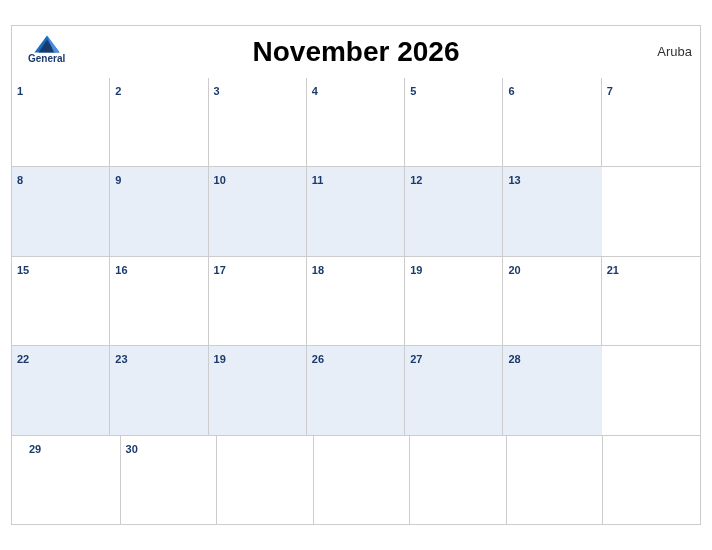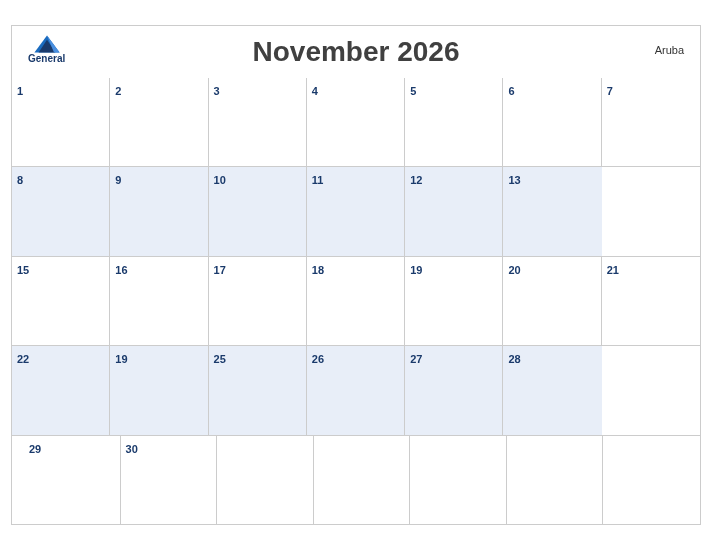--- a/index.html
+++ b/index.html
@@ -56,29 +56,29 @@
     }
 
     .logo-icon {
       width: 28px;
       height: 20px;
     }
 
     .calendar-title {
       font-size: 28px;
       font-weight: bold;
-      color: #404040;
+      color: #000000;
       text-align: center;
     }
 
     .region-label {
       position: absolute;
-      right: 16px;
+      right: 8px;
       top: 18px;
-      font-size: 11px;
+      font-size: 13px;
       color: #333;
     }
 
     .day-headers {
       display: grid;
       grid-template-columns: repeat(7, 1fr);
       background: #1a3a8f;
     }
 
     .day-header {
@@ -190,22 +190,22 @@
       <div class="calendar-cell"><span class="cell-date">16</span></div>
       <div class="calendar-cell"><span class="cell-date">17</span></div>
       <div class="calendar-cell"><span class="cell-date">18</span></div>
       <div class="calendar-cell"><span class="cell-date">19</span></div>
       <div class="calendar-cell"><span class="cell-date">20</span></div>
       <div class="calendar-cell"><span class="cell-date">21</span></div>
     </div>
 
     <div class="calendar-row">
       <div class="calendar-cell"><span class="cell-date">22</span></div>
+      <div class="calendar-cell"><span class="cell-date">23</span></div>
       <div class="calendar-cell"><span class="cell-date">19</span></div>
-      <div class="calendar-cell"><span class="cell-date">25</span></div>
       <div class="calendar-cell"><span class="cell-date">26</span></div>
       <div class="calendar-cell"><span class="cell-date">27</span></div>
       <div class="calendar-cell"><span class="cell-date">28</span></div>
     </div>
 
     <div class="calendar-row">
       <div class="calendar-cell"><span class="cell-date">29</span></div>
       <div class="calendar-cell"><span class="cell-date">30</span></div>
       <div class="calendar-cell cell-empty"></div>
       <div class="calendar-cell cell-empty"></div>

